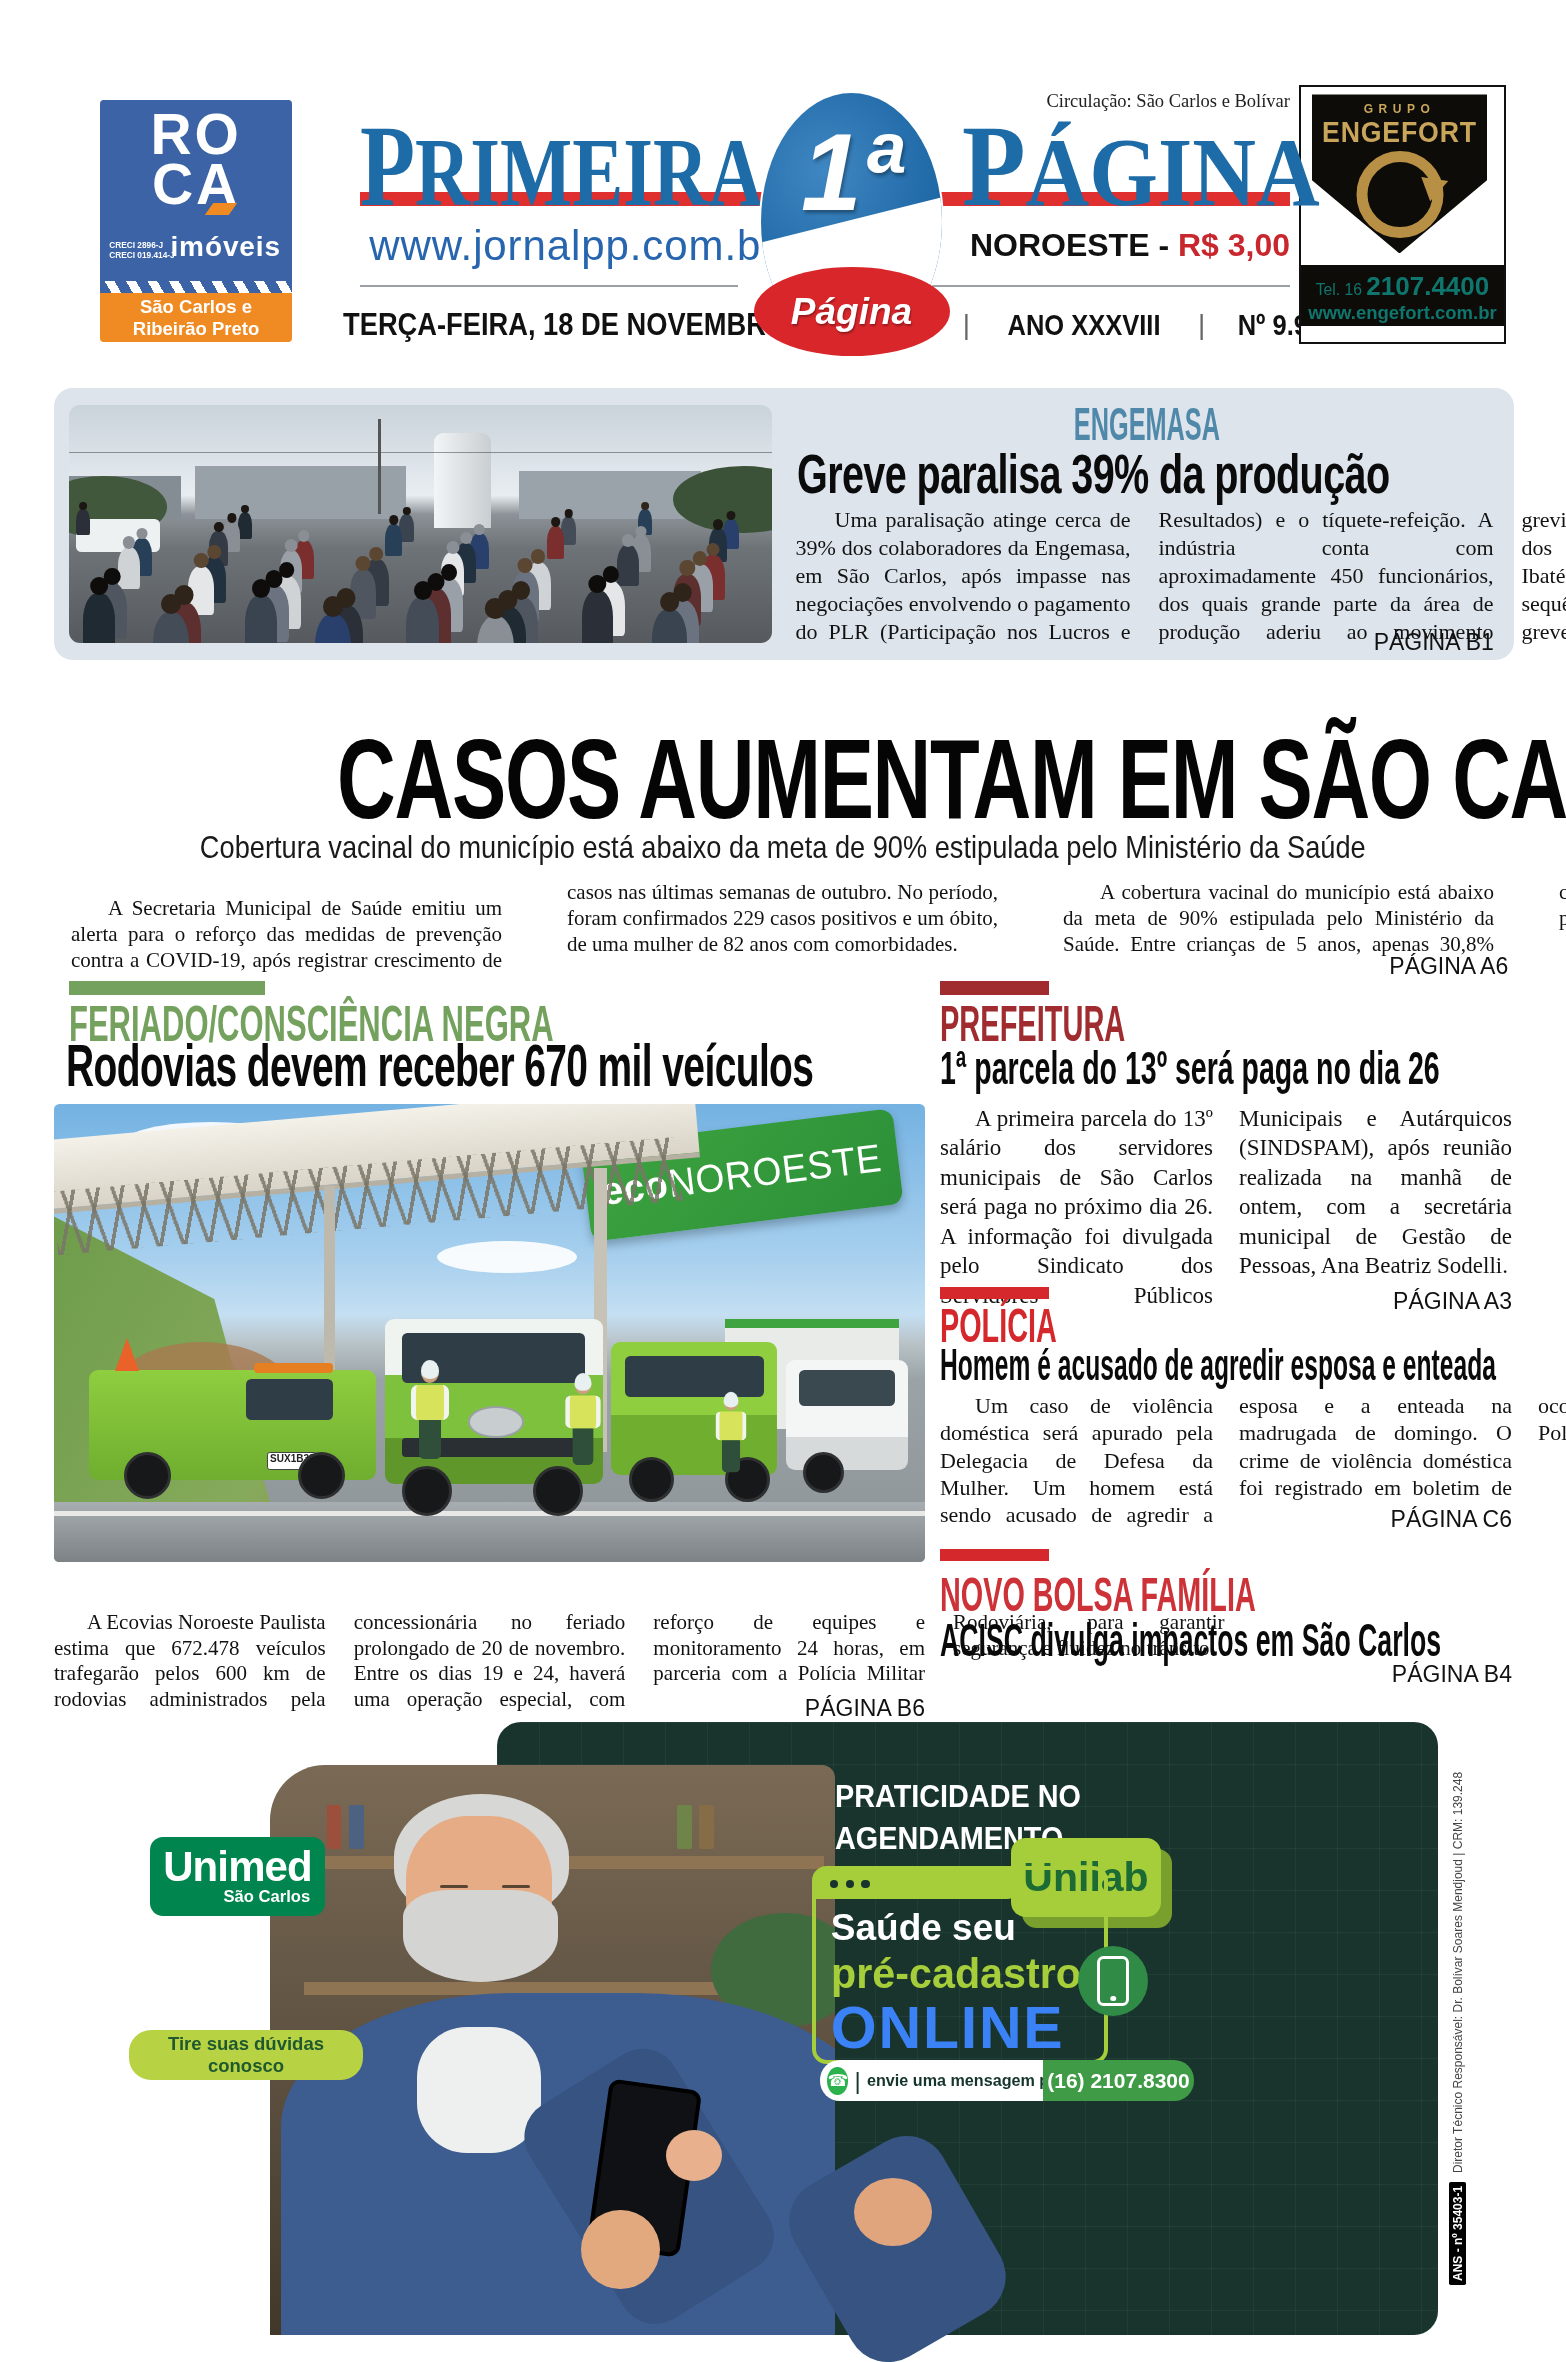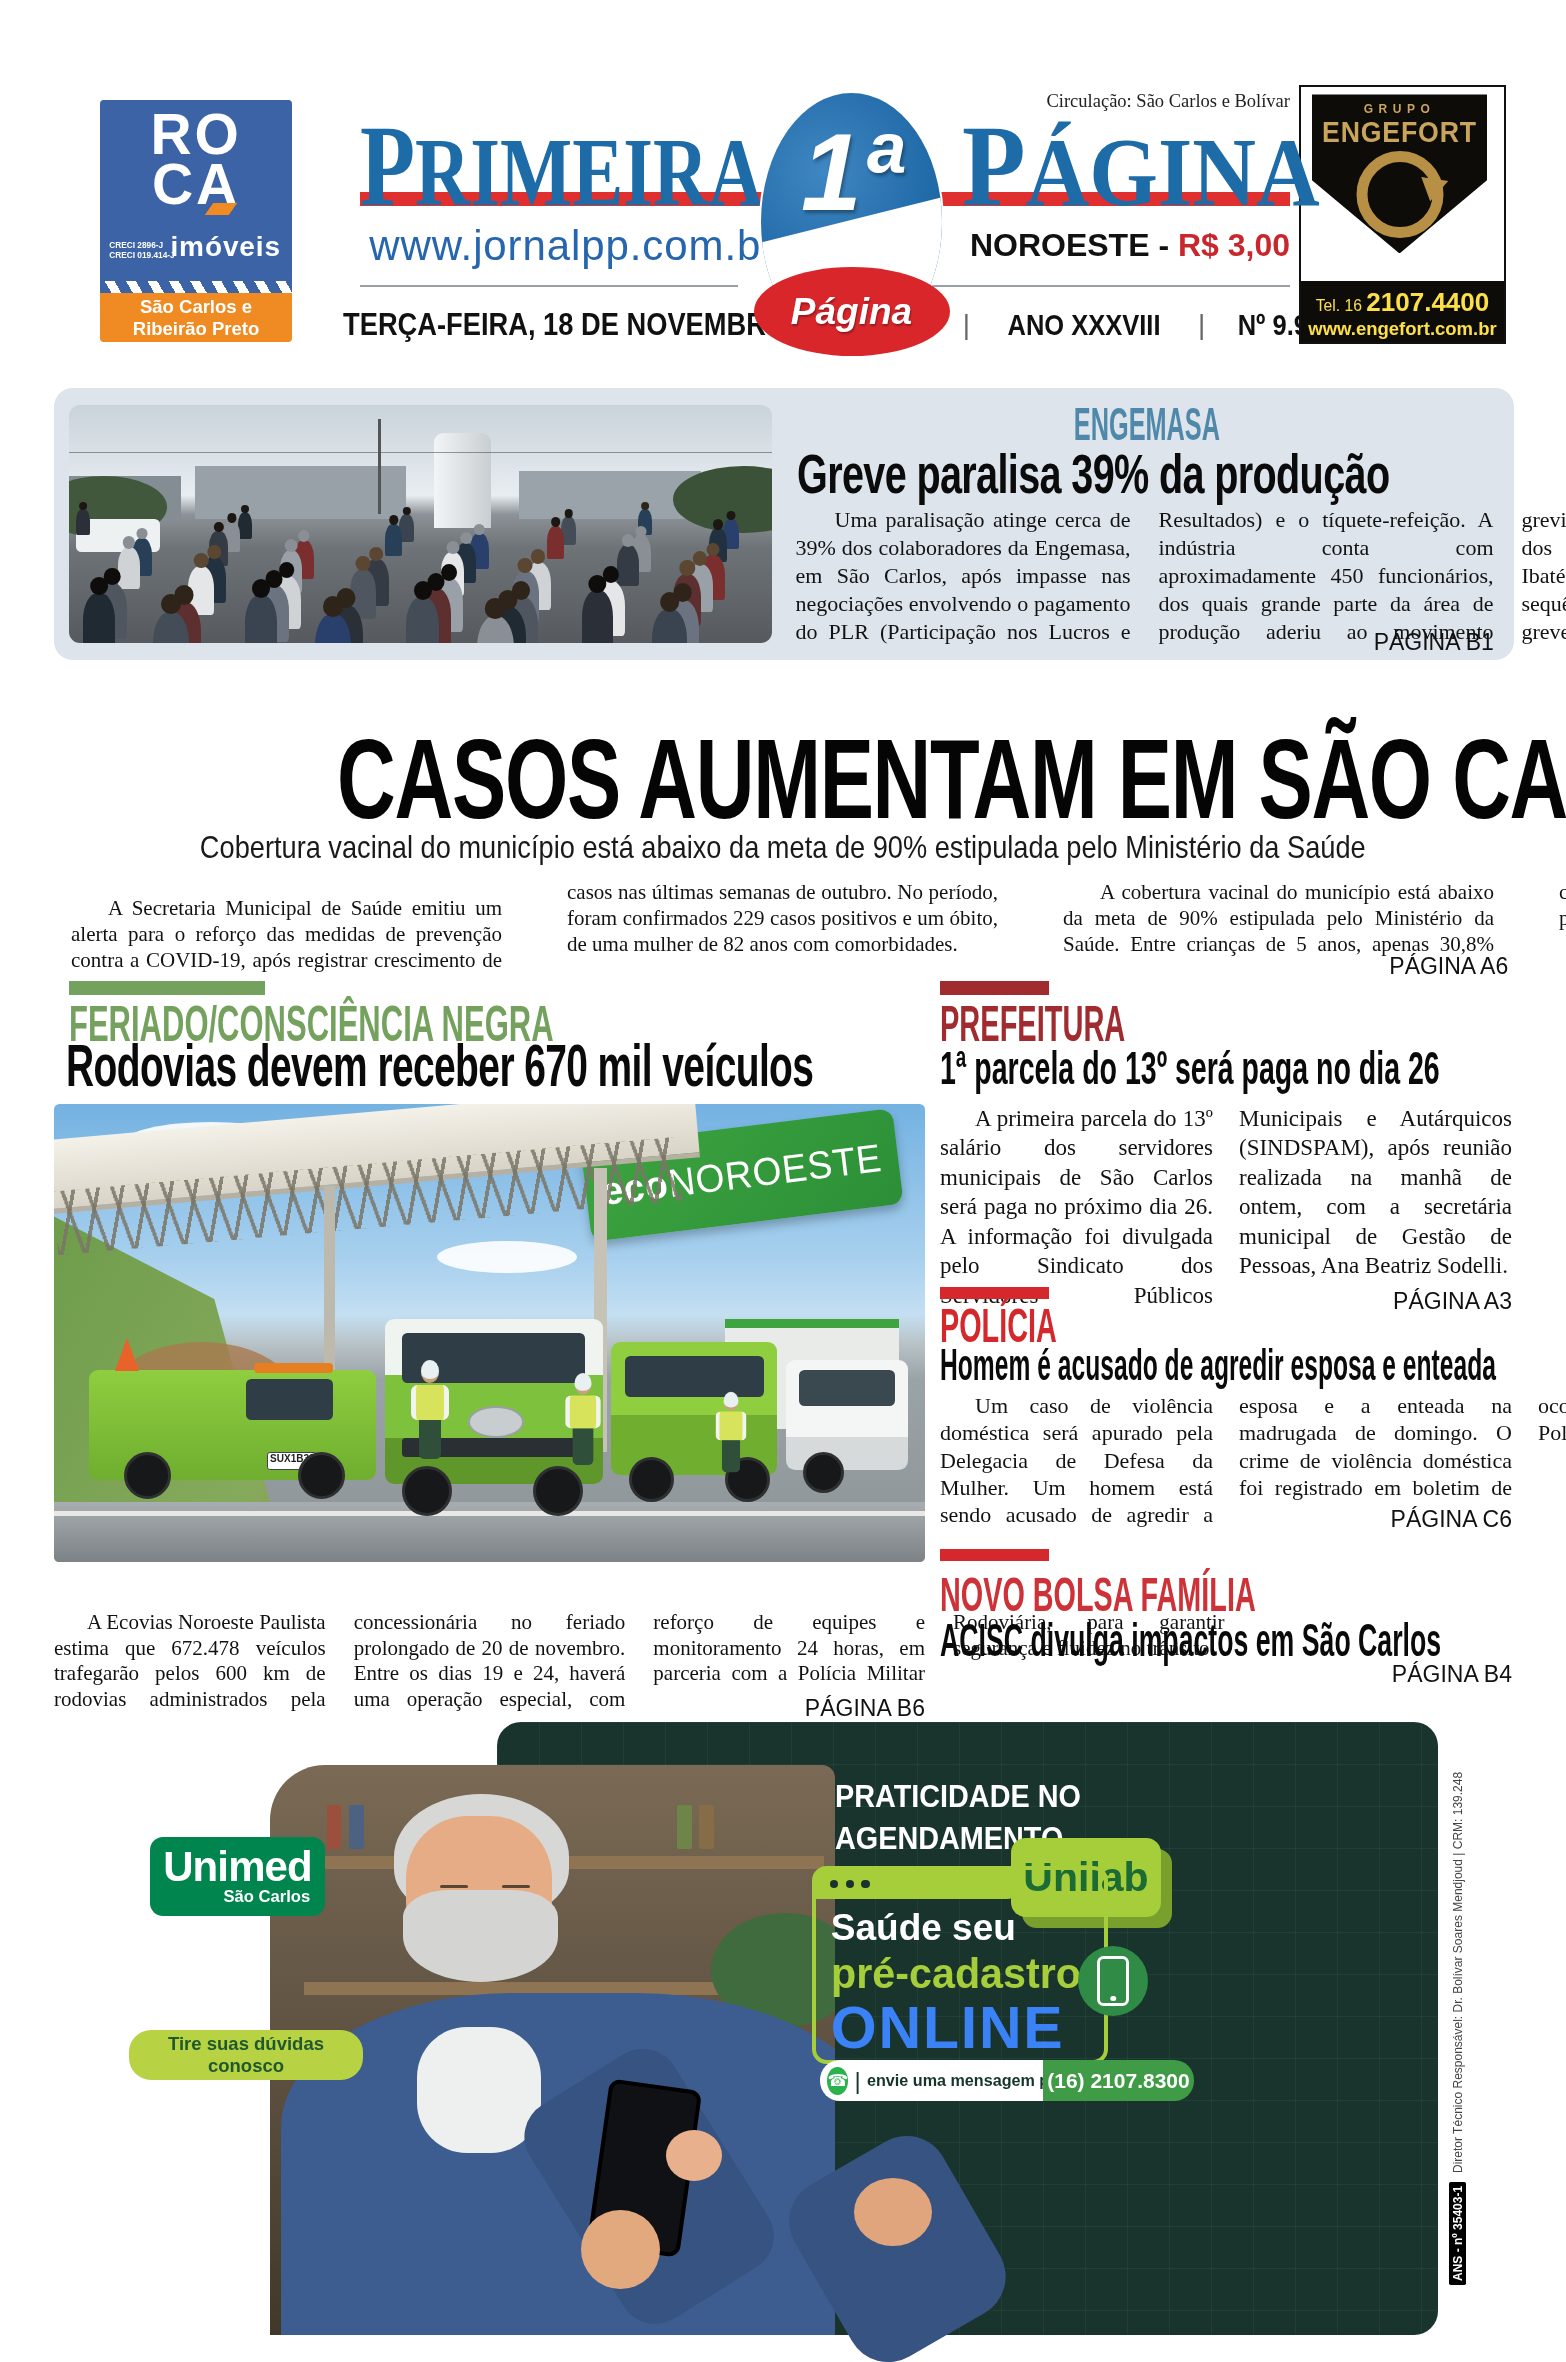--- a/index.html
+++ b/index.html
@@ -46,21 +46,21 @@
   #dateline .a,#dateline .n{font-weight:600;font-size:30px;transform:scaleX(.85);white-space:nowrap;}
   #dateline .sep{color:#666;font-size:28px;}
 
   #engefort{left:1299px;top:85px;width:203px;height:255px;border:2.8px solid #111;background:#fff;}
   #engefort .shield{position:absolute;left:11px;top:7.4px;width:175px;height:159px;background:#0d0c08;
     clip-path:polygon(0 0,100% 0,100% 54%,50% 100%,0 54%);text-align:center;}
   #engefort .grupo{color:#c9a55c;font-size:12px;letter-spacing:5.5px;margin-top:7.4px;font-weight:bold;}
   #engefort .ename{color:#c9a55c;font-size:29px;font-weight:800;letter-spacing:0.9px;margin-top:0px;transform:scaleX(.92);}
   #engefort .ring{position:absolute;left:50%;top:57px;transform:translateX(-50%);width:65px;height:65px;border:11px solid #b89045;border-radius:50%;}
   #engefort .beak{position:absolute;left:113px;top:78px;width:0;height:0;border-top:13px solid transparent;border-bottom:13px solid transparent;border-left:24px solid #b89045;transform:rotate(-20deg);}
-  #engefort .strip{position:absolute;left:0;bottom:0;width:100%;height:61px;background:#0d0c08;text-align:center;color:#fde047;}
+  #engefort .strip{position:absolute;left:0;bottom:16px;width:100%;height:61px;background:#0d0c08;text-align:center;color:#0f766e;}
   #engefort .tel{font-size:15.7px;margin-top:5.5px;}
   #engefort .tel b{font-size:26px;letter-spacing:0px;}
   #engefort .site{font-size:18.5px;font-weight:bold;margin-top:0px;}
 
   
   #panel{left:54px;top:388px;width:1460px;height:272px;background:#dde4ec;border-radius:18.5px;}
   #strikephoto{position:absolute;left:14.8px;top:16.6px;width:703px;height:238px;border-radius:11px;overflow:hidden;background:linear-gradient(180deg,#c9d3da 0%,#e8edf1 38%,#8d9298 46%,#6e7377 60%,#565a5e 100%);}
   #strikephoto .bld1{position:absolute;left:18%;top:26%;width:30%;height:22%;background:#98a1a8;}
   #strikephoto .bld2{position:absolute;left:0%;top:30%;width:16%;height:18%;background:#848d94;}
   #strikephoto .silo{position:absolute;left:52%;top:12%;width:8%;height:40%;background:linear-gradient(90deg,#f2f5f6,#c9ced2);border-radius:9.2px 9.2px 0 0;}

